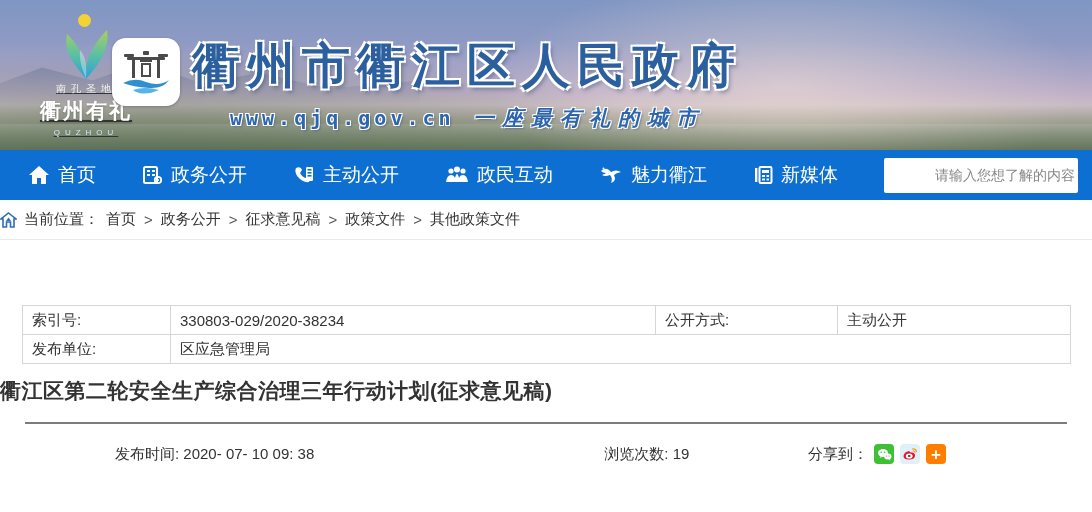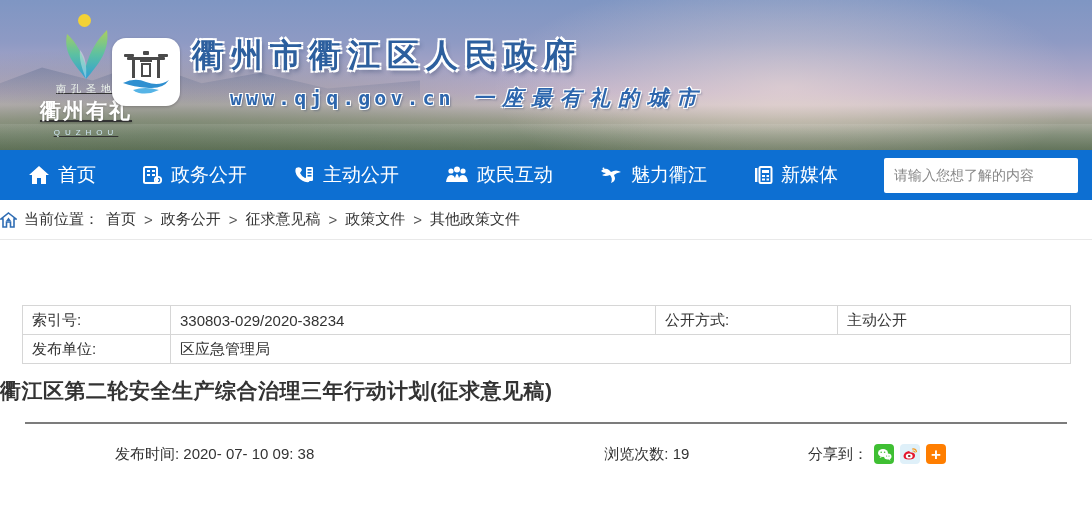--- a/index.html
+++ b/index.html
@@ -23,35 +23,35 @@
   }
   .brand{ position:absolute; left:26px; top:6px; width:120px; text-align:center; z-index:3;text-decoration:underline; }
   .brand-sun{ position:absolute; left:52px; top:8px; width:13px; height:13px; border-radius:50%; background:#f3d235; }
   .brand-wings{ display:block; margin:18px auto 0; }
   .brand-l1{ font-size:10px; color:#eef6ee; letter-spacing:5px; margin-top:2px; }
   .brand-l2{ font-size:21px; font-weight:bold; color:#fff; letter-spacing:2px; margin-top:1px; text-shadow:0 1px 2px rgba(0,0,0,.25);}
   .brand-l3{ font-size:8px; color:#cfe6f2; letter-spacing:5px; margin-top:3px; }
   .site-logo{ position:absolute; left:112px; top:38px; width:68px; height:68px; background:#fff;
     border-radius:14px; box-shadow:0 1px 3px rgba(0,0,0,.25); z-index:3; display:flex; align-items:center; justify-content:center; }
   .titles{ position:absolute; left:192px; top:34px; z-index:3; }
-  .site-title{ font-size:32px; font-weight:900; color:#2c5f9e; letter-spacing:7px;
+  .site-title{ font-size:48px; font-weight:900; color:#2c5f9e; letter-spacing:7px;
     font-family:"Liberation Serif", serif;
     text-shadow:-2px -2px 0 #fff, 2px -2px 0 #fff, -2px 2px 0 #fff, 2px 2px 0 #fff, 3px 4px 4px rgba(40,60,100,.45); }
   .site-sub{ margin-top:6px; font-weight:bold; color:#2d66ad;
     text-shadow:-1px -1px 0 #fff, 1px -1px 0 #fff, -1px 1px 0 #fff, 1px 1px 0 #fff, 2px 2px 2px rgba(40,60,100,.35);padding-left:38px; }
   .site-url{ font-size:20px; letter-spacing:4px; font-family:"DejaVu Sans Mono", monospace; font-weight:bold; }
   .site-slogan{ font-size:21px; letter-spacing:8px; font-style:italic; margin-left:14px; font-family:"Liberation Serif", serif; }
 
   
   .navbar{ width:1092px; height:50px; background:#0d6fd2; display:flex; align-items:center; padding:0 14px 0 28px; }
   .nav-item{ display:flex; align-items:center; gap:8px; color:#fff; font-size:19px; margin-right:46px; cursor:pointer; white-space:nowrap; }
   .nav-item svg{ flex:0 0 auto; }
   .searchbox{ margin-left:auto; width:236px; height:35px; background:#fff; border-radius:2px; display:flex; align-items:center; overflow:hidden; }
   .searchbox input{ flex:1; border:none; outline:none; height:100%; padding:0 10px; font-size:14px; color:#0369a1;
-    font-family:"Liberation Sans", sans-serif; }
+    font-family:"Liberation Sans", sans-serif;text-align:right; }
   .searchbox input::placeholder{ color:#888; }
 
   
   .breadcrumb{ height:40px; display:flex; align-items:center; gap:7px; padding:0 0; font-size:15px;
     color:#333; border-bottom:1px solid #e9e9e9; background:#fff; }
   .crumb{ cursor:pointer; }
   .crumb-sep{ color:#555; margin:0 1px; }
 
   
   .doc-table{ margin:65px 22px 0 22px; width:1048px; border-collapse:collapse; table-layout:fixed; font-size:15px; }

